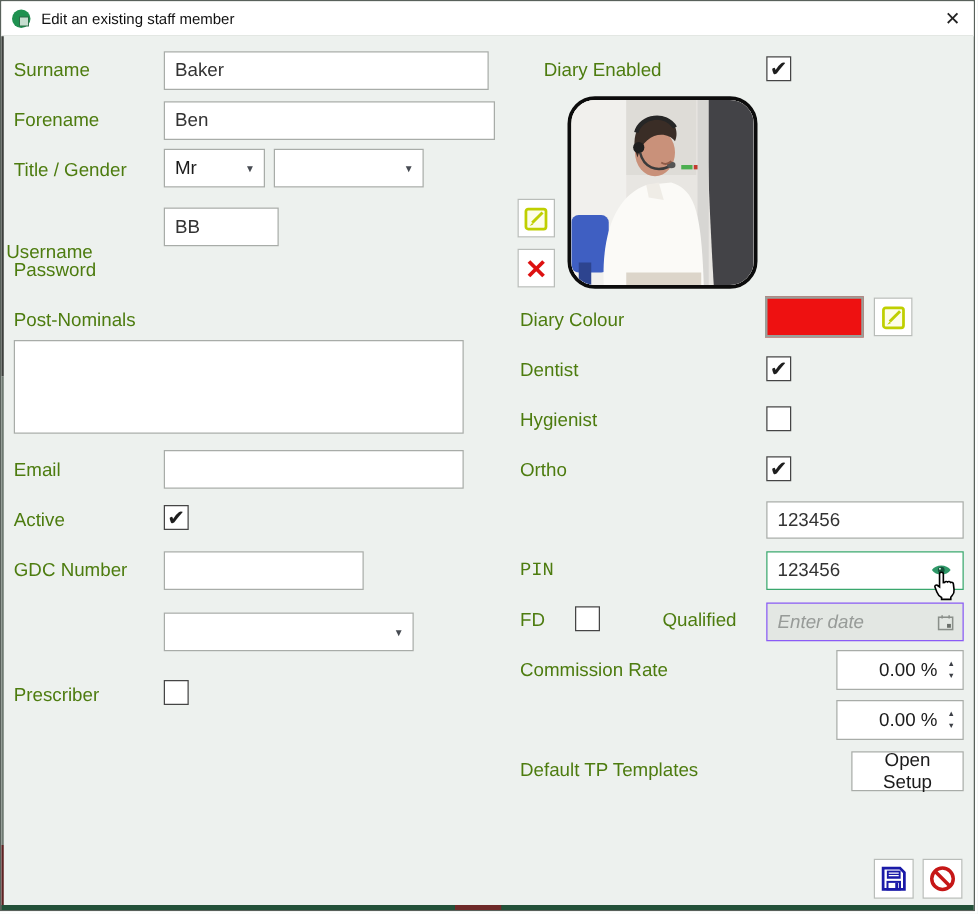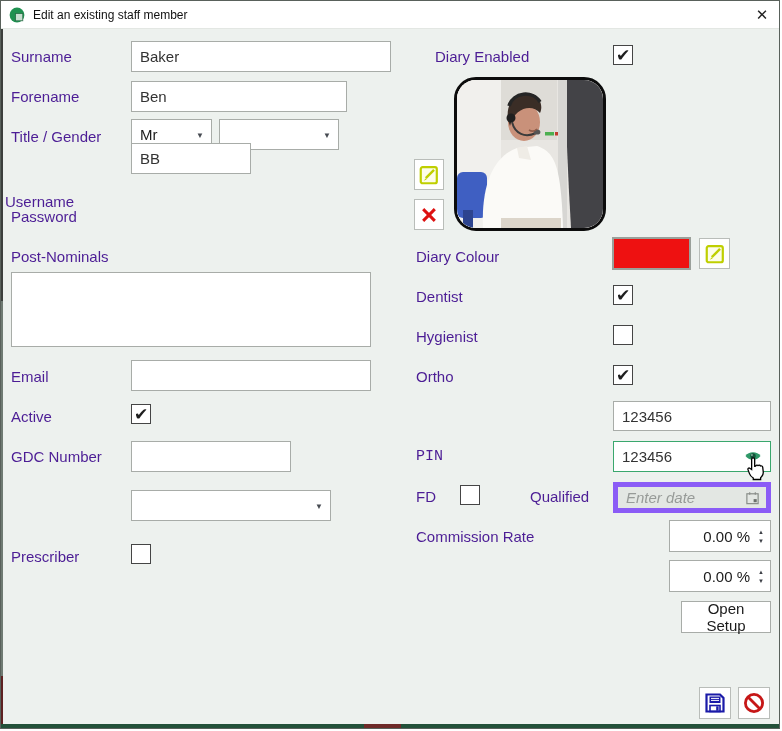--- a/index.html
+++ b/index.html
@@ -2,32 +2,32 @@
 <html><head>
 <meta charset="utf-8">
 <style>
   html,body{margin:0;padding:0;}
   body{font-family:"Liberation Sans","DejaVu Sans",sans-serif;background:#fff;}
   .window{position:relative;width:780px;height:729px;border:1px solid #59615b;background:#edf1ee;overflow:hidden;box-sizing:border-box;}
   .titlebar{position:absolute;left:0;top:0;width:100%;height:28px;background:#ffffff;border-bottom:1px solid #e3e7e3;display:flex;align-items:center;box-sizing:border-box;}
   .titlebar .app-icon{margin-left:8px;width:16px;height:16px;flex:0 0 auto;}
   .titlebar .title{margin-left:8px;font-size:12px;color:#111;}
   .titlebar .close{position:absolute;right:0;top:0;width:34px;height:27px;display:flex;align-items:center;justify-content:center;font-size:15px;color:#222;cursor:default;}
-  .lbl{position:absolute;font-size:15px;color:#4c1d95;line-height:20px;}
+  .lbl{position:absolute;font-size:15px;color:#4d7c0f;line-height:20px;}
   .tbox{position:absolute;box-sizing:border-box;background:#fff;border:1px solid #a8aca8;font-family:"Liberation Sans",sans-serif;font-size:15px;color:#333;padding:0 8px;outline:none;}
   .btn{position:absolute;box-sizing:border-box;background:#fff;border:1px solid #a8aca8;font-family:"Liberation Sans",sans-serif;font-size:15px;color:#1b1b1b;display:flex;align-items:center;justify-content:center;cursor:default;}
   .dd{position:absolute;box-sizing:border-box;background:#fff;border:1px solid #a8aca8;display:flex;align-items:center;font-size:15px;color:#1b1b1b;padding-left:8px;}
   .dd .arr{position:absolute;right:7px;top:50%;transform:translateY(-50%);font-size:8px;color:#474b52;}
   .cb{position:absolute;width:20px;height:20px;box-sizing:border-box;background:#fff;border:1px solid #454545;display:flex;align-items:center;justify-content:center;font-size:17px;font-weight:bold;color:#1e1e1e;line-height:1;}
   .iconbtn{position:absolute;box-sizing:border-box;background:#fff;border:1px solid #b9bdb9;display:flex;align-items:center;justify-content:center;}
   .spin{position:absolute;box-sizing:border-box;background:#fff;border:1px solid #a8aca8;font-size:15px;color:#1b1b1b;display:flex;align-items:center;}
   .spin .val{flex:1;text-align:right;padding-right:4px;}
   .spin .arrows{width:14px;display:flex;flex-direction:column;align-items:center;justify-content:center;gap:3px;font-size:6px;color:#3c3f46;padding-right:2px;}
   .photo{position:absolute;left:453px;top:76px;width:152px;height:154px;border:3px solid #0c0c0c;border-radius:22px;overflow:hidden;background:#e7e5e1;box-sizing:border-box;}
-  .datebox{position:absolute;box-sizing:border-box;background:#e3e7e3;border:5px solid #8b5cf6;font-size:15px;color:#979b98;font-style:italic;display:flex;align-items:center;padding:0 8px;}
+  .datebox{position:absolute;box-sizing:border-box;background:#e3e7e3;border:1px solid #8b5cf6;font-size:15px;color:#979b98;font-style:italic;display:flex;align-items:center;padding:0 8px;}
   .datebox .cal{position:absolute;right:6px;top:50%;transform:translateY(-50%);}
   .edge{position:absolute;left:0;width:2px;}
   .bstrip{position:absolute;height:4px;bottom:0;}
 </style>
 </head>
 <body>
 
 <div class="window">
 
   <div class="titlebar">
@@ -36,34 +36,34 @@
       <rect x="6.6" y="6.6" width="7.2" height="7.2" fill="#cfe3d6" stroke="#2a6b45" stroke-width="0.8" opacity="0.95"></rect>
     </svg>
     <span class="title">Edit an existing staff member</span>
     <span class="close">✕</span>
   </div>
 
   <span class="lbl" style="left:10px;top:46px;">Surname</span>
   <input class="tbox" style="left: 130px; top: 40px; width: 260px; height: 31px;" value="Baker">
 
   <span class="lbl" style="left:10px;top:86px;">Forename</span>
-  <input class="tbox" style="left: 130px; top: 80px; width: 216px; height: 31px;" value="Ben">
+  <input class="tbox" style="left: 130px; top: 80px; width: 265px; height: 31px;" value="Ben">
 
   <span class="lbl" style="left:10px;top:126px;">Title / Gender</span>
   <div class="dd" style="left:130px;top:118px;width:81px;height:31px;">
     <span>Mr</span>
     <span class="arr">▼</span>
   </div>
   <div class="dd" style="left:218px;top:118px;width:120px;height:31px;">
     <span></span>
     <span class="arr">▼</span>
   </div>
 
   <span class="lbl" style="left:4px;top:166px;margin-top:25px;">Username</span>
-  <input class="tbox" style="left: 130px; top: 142px; width: 120px; height: 31px;" value="BB">
+  <input class="tbox" style="left: 130px; top: 165px; width: 92px; height: 31px;" value="BB">
 
   <span class="lbl" style="left:10px;top:206px;">Password</span>
 
   <span class="lbl" style="left:10px;top:246px;">Post-Nominals</span>
   <textarea class="tbox" style="left: 10px; top: 271px; width: 360px; height: 75px; resize: none; padding-top: 4px;"></textarea>
 
   <span class="lbl" style="left:10px;top:366px;">Email</span>
   <input class="tbox" style="left: 130px; top: 359px; width: 240px; height: 31px;" value="">
 
   <span class="lbl" style="left:10px;top:406px;">Active</span>
@@ -190,20 +190,21 @@
   </div>
 
   <div class="spin" style="left:668px;top:559px;width:102px;height:32px;">
     <span class="val">0.00 %</span>
     <span class="arrows">
         <span>▲</span>
         <span>▼</span>
       </span>
   </div>
 
+  <span class="lbl" style="left:415px;top:606px;">Default TP Templates</span>
   <button class="btn" style="left:680px;top:600px;width:90px;height:32px;">Open Setup</button>
 
   <div class="iconbtn" style="left:698px;top:686px;width:32px;height:32px;">
     <svg width="24" height="24" viewBox="0 0 24 24">
       <path d="M3.5,3.5 H17 L20.5,7 V20.5 H3.5 Z" fill="#ffffff" stroke="#1a1aa8" stroke-width="2.2"></path>
       <rect x="6.5" y="5.5" width="11" height="6.5" fill="#1a1aa8"></rect>
       <line x1="8" y1="7.4" x2="16" y2="7.4" stroke="#ffffff" stroke-width="1"></line>
       <line x1="8" y1="9.4" x2="16" y2="9.4" stroke="#ffffff" stroke-width="1"></line>
       <rect x="7" y="14.5" width="10" height="6" fill="none" stroke="#1a1aa8" stroke-width="1.6"></rect>
       <rect x="13.2" y="15.3" width="2.4" height="4.4" fill="#1a1aa8"></rect>

